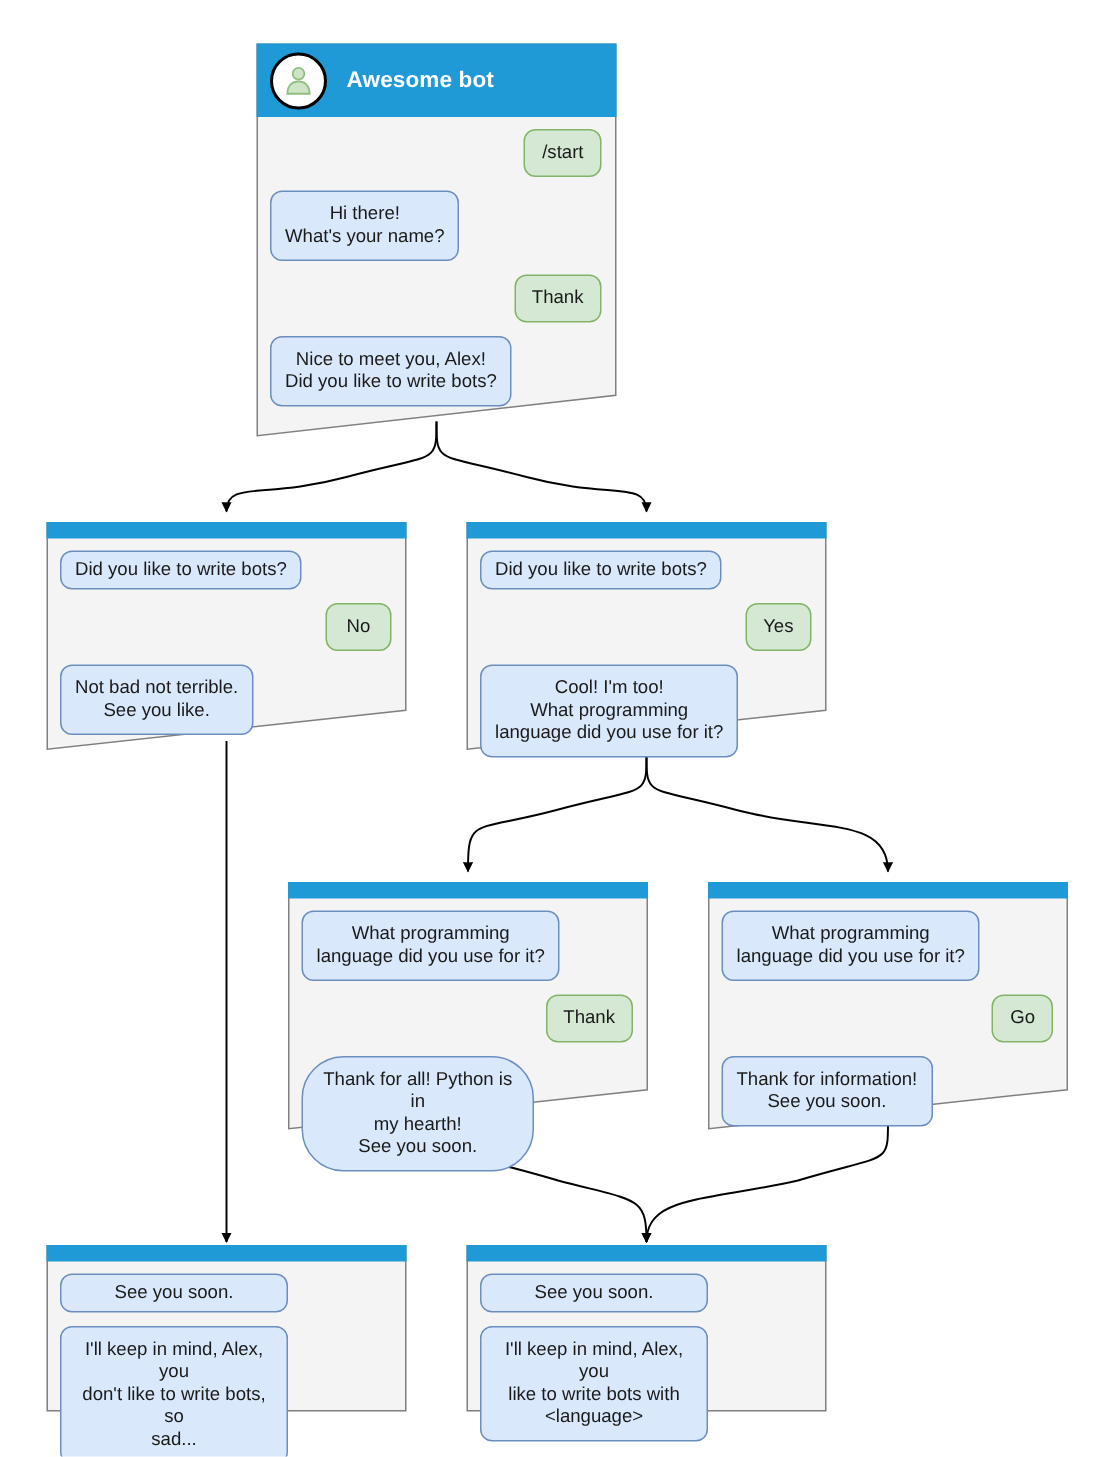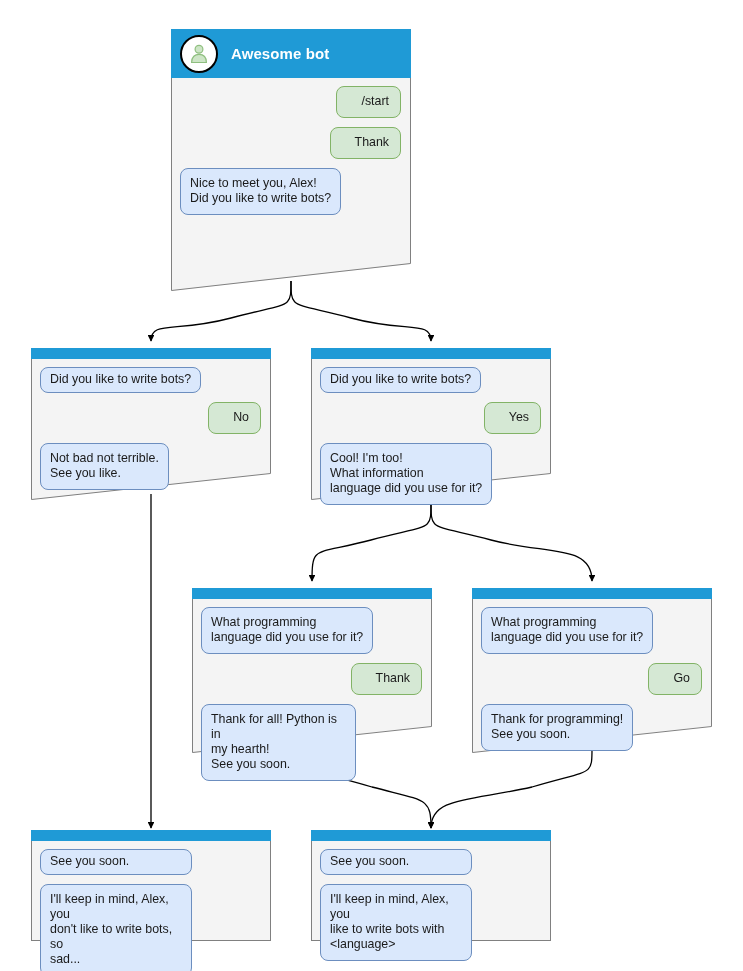--- a/index.html
+++ b/index.html
@@ -26,20 +26,21 @@
     left: 0; top: 0;
     width: 743px;
     height: 971px;
     pointer-events: none;
   }
 
   
   .node {
     position: absolute;
     box-sizing: border-box;
+    text-align: center;
   }
   .node .skew-body {
     position: absolute;
     left: 0; top: 0;
     width: 100%;
     height: 100%;
     background: #f4f4f4;
     border: 1px solid #808080;
     box-sizing: border-box;
   }
@@ -117,21 +118,21 @@
   }
   .bubble.bot {
     background: #dae8fc;
     border: 1px solid #6c8ebf;
     align-self: flex-start;
   }
   .bubble.user {
     background: #d5e8d4;
     border: 1px solid #82b366;
     align-self: flex-end;
-    padding: 7px 11px 8px 24px;
+    padding: 7px 11px 8px 11px;
     margin-right: 1px;
   }
   .bubble.pad-tall {
     padding-top: 7px;
     padding-bottom: 8px;
   }
 </style>
 </head>
 <body>
 
@@ -170,20 +171,22 @@
         <svg width="24" height="24" viewBox="0 0 24 24" aria-hidden="true">
           <circle cx="12" cy="7.2" r="3.9" fill="#cde5c6" stroke="#8fbf7f" stroke-width="1.2"></circle>
           <path d="M 4.6 20.5 C 4.6 14.8 8.0 12.3 12 12.3 C 16 12.3 19.4 14.8 19.4 20.5 Z" fill="#cde5c6" stroke="#8fbf7f" stroke-width="1.2"></path>
         </svg>
       </div>
       <div class="bot-title">Awesome bot</div>
     </div>
 
     <div class="chat" style="top:49px;">
       <div class="bubble user">/start</div>
+      <div class="bubble bot pad-tall">Hi there!
+What's your name?</div>
       <div class="bubble user">Thank</div>
       <div class="bubble bot pad-tall" style="max-width:165px;">Nice to meet you, Alex!
 Did you like to write bots?</div>
     </div>
   </div>
 
   <div class="node slanted" style="left:31px; top:348px; width:240px; height:152px;">
     <div class="skew-fill"></div>
     <svg class="skew-outline" viewBox="0 0 240 152" preserveAspectRatio="none">
       <polygon points="0.5,0.5 239.5,0.5 239.5,125.5 0.5,151.5" fill="none" stroke="#808080" stroke-width="1" vector-effect="non-scaling-stroke"></polygon>
@@ -200,52 +203,52 @@
   <div class="node slanted" style="left:311px; top:348px; width:240px; height:152px;">
     <div class="skew-fill"></div>
     <svg class="skew-outline" viewBox="0 0 240 152" preserveAspectRatio="none">
       <polygon points="0.5,0.5 239.5,0.5 239.5,125.5 0.5,151.5" fill="none" stroke="#808080" stroke-width="1" vector-effect="non-scaling-stroke"></polygon>
     </svg>
     <div class="titlebar thin"></div>
     <div class="chat" style="top:11px;">
       <div class="bubble bot">Did you like to write bots?</div>
       <div class="bubble user" style="min-width:44px;">Yes</div>
       <div class="bubble bot pad-tall">Cool! I'm too!
-What information
+What programming
 language did you use for it?</div>
     </div>
   </div>
 
   <div class="node slanted" style="left:192px; top:588px; width:240px; height:165px;">
     <div class="skew-fill"></div>
     <svg class="skew-outline" viewBox="0 0 240 165" preserveAspectRatio="none">
       <polygon points="0.5,0.5 239.5,0.5 239.5,138.5 0.5,164.5" fill="none" stroke="#808080" stroke-width="1" vector-effect="non-scaling-stroke"></polygon>
     </svg>
     <div class="titlebar thin"></div>
     <div class="chat" style="top:11px;">
       <div class="bubble bot pad-tall">What programming
 language did you use for it?</div>
       <div class="bubble user">Thank</div>
-      <div class="bubble bot pad-tall" style="max-width:155px;">Thank for all! Python is in
+      <div class="bubble bot pad-tall" style="max-width:155px;border-radius:28px;">Thank for all! Python is in
 my hearth!
 See you soon.</div>
     </div>
   </div>
 
   <div class="node slanted" style="left:472px; top:588px; width:240px; height:165px;">
     <div class="skew-fill"></div>
     <svg class="skew-outline" viewBox="0 0 240 165" preserveAspectRatio="none">
       <polygon points="0.5,0.5 239.5,0.5 239.5,138.5 0.5,164.5" fill="none" stroke="#808080" stroke-width="1" vector-effect="non-scaling-stroke"></polygon>
     </svg>
     <div class="titlebar thin"></div>
     <div class="chat" style="top:11px;">
       <div class="bubble bot pad-tall">What programming
 language did you use for it?</div>
       <div class="bubble user" style="min-width:40px;">Go</div>
-      <div class="bubble bot pad-tall">Thank for programming!
+      <div class="bubble bot pad-tall">Thank for information!
 See you soon.</div>
     </div>
   </div>
 
   <div class="node" style="left:31px; top:830px; width:240px; height:111px;">
     <div class="skew-body"></div>
     <div class="titlebar thin"></div>
     <div class="chat" style="top:11px;">
       <div class="bubble bot" style="min-width:152px;">See you soon.</div>
       <div class="bubble bot pad-tall" style="max-width:152px;">I'll keep in mind, Alex, you

